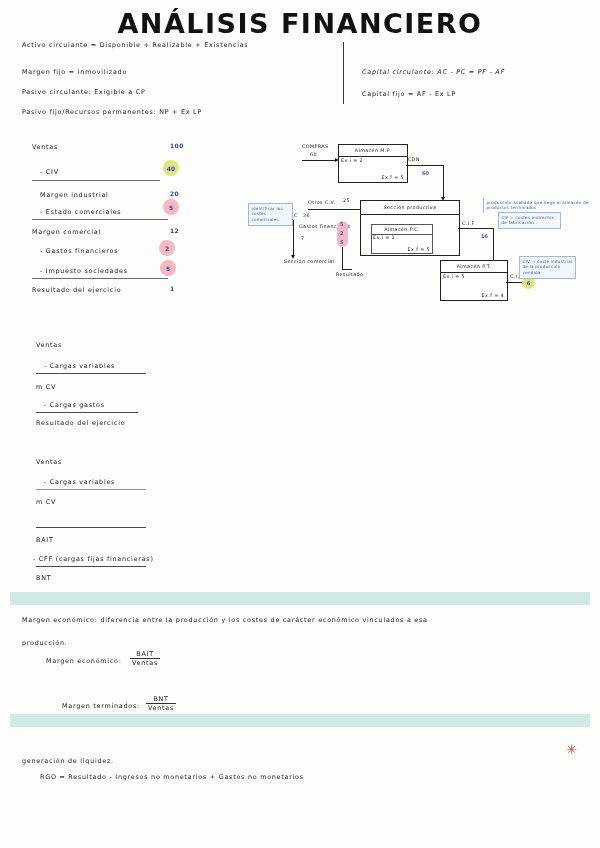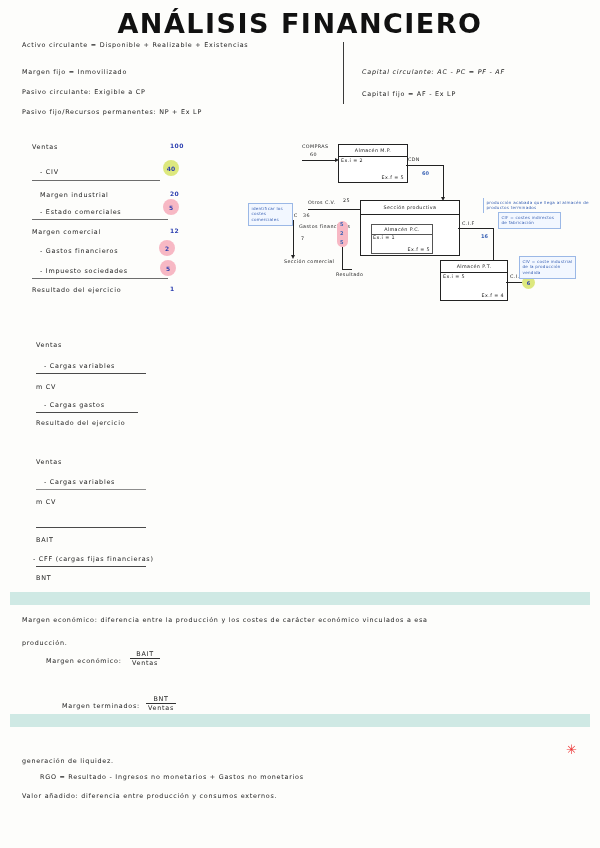--- a/index.html
+++ b/index.html
@@ -283,18 +283,17 @@
   <div class="hw" style="position:absolute;left:62px;top:702px;">Margen terminados:</div>
   <div class="frac hw" style="left:146px;top:695px;">
     <span class="num">BNT</span>
     <span class="den">Ventas</span>
   </div>
 
   <div class="band blank" style="top:714px;"></div>
 
   <div class="hw" style="position:absolute;left:22px;top:757px;">generación de liquidez.</div>
   <div class="hw" style="position:absolute;left:40px;top:773px;">RGO = Resultado - Ingresos no monetarios + Gastos no monetarios</div>
-  <div class="hw" style="position:absolute;left:22px;top:792px;">Valor añadido: diferencia entre producción y consumos externos.</div>
   <div class="hw" style="position:absolute;left:40px;top:811px;margin-top:36px;">VA = PR - CONS</div>
 
   <div class="star" style="left:566px;top:742px;">✳</div>
 
 </div>
 
 </body></html>

